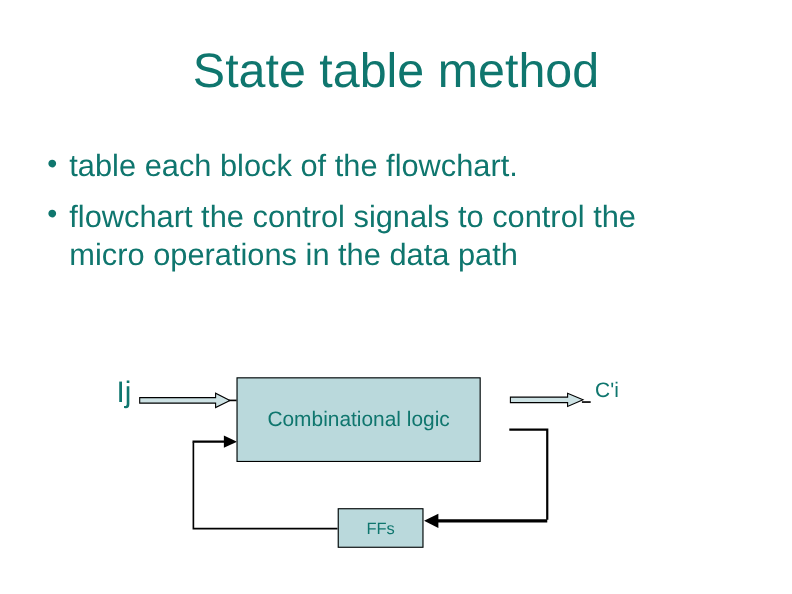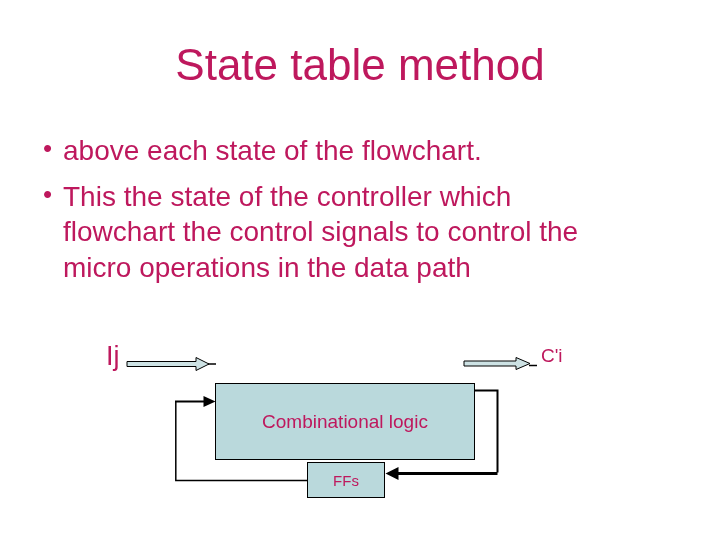--- a/index.html
+++ b/index.html
@@ -1,18 +1,18 @@
 <!DOCTYPE html>
 <html><head>
 <meta charset="utf-8">
 <style>
   html,body { margin:0; padding:0; background:#888; }
   .slide {
     position:relative; width:720px; height:540px; background:#ffffff;
-    overflow:hidden; font-family:"Liberation Sans", sans-serif; color:#be185d;
+    overflow:hidden; font-family:"Liberation Sans", sans-serif; color:#0f766e;
   }
   .title {
     position:absolute; top:39px; left:0; width:720px;
     font-size:44px; line-height:52px; text-align:center; white-space:pre;
   }
   .bullets {
     position:absolute; left:40px; top:133px; width:648px;
     margin:0; padding:0; list-style:none;
   }
   .bullets li { position:relative; padding-left:23px; font-size:28px; line-height:35.5px; }
@@ -20,46 +20,45 @@
   .bullet-dot {
     position:absolute; left:3px; top:-2px; font-size:26px; line-height:35.5px;
   }
   .line { white-space:pre; }
   svg.connectors { position:absolute; left:0; top:0; }
   .dbox {
     position:absolute; background:#bad9dc; border:1px solid #000;
     display:flex; align-items:center; justify-content:center;
     box-sizing:border-box; white-space:pre;
   }
-  .comb-box { left:215px; top:343px; width:260px; height:77px; font-size:19px;margin-top:40px; }
+  .comb-box { left:215px; top:343px; width:222px; height:77px; font-size:19px; }
   .ffs-box  { left:307px; top:462px; width:78px;  height:36px; font-size:15px; }
   .diagram-label { position:absolute; white-space:pre; }
   .input-label  { left:106px; top:341px; font-size:27px; line-height:30px; }
   .output-label { left:541px; top:345px; font-size:19px; line-height:22px; }
   .block-arrow { fill:#cde2e4; stroke:#000; stroke-width:1; stroke-linejoin:miter; }
   .thin-line  { fill:none; stroke:#000; stroke-width:1.5; }
   .mid-line   { fill:none; stroke:#000; stroke-width:2; }
   .thick-line { fill:none; stroke:#000; stroke-width:3; }
   .arrow-head { fill:#000; stroke:none; }
 </style>
 </head>
 <body>
 
 <div class="slide">
 
   <div class="title">State table method</div>
 
   <ul class="bullets">
     <li>
       <span class="bullet-dot">•</span>
-      <div class="line">above each state of the flowchart.</div>
+      <div class="line">table each block of the flowchart.</div>
     </li>
     <li>
       <span class="bullet-dot">•</span>
-      <div class="line">This the state of the controller which</div>
       <div class="line">flowchart the control signals to control the</div>
       <div class="line">micro operations in the data path</div>
     </li>
   </ul>
 
   <svg class="connectors" width="720" height="540" viewBox="0 0 720 540">
 
     <polygon class="block-arrow" points="127,361.5 196,361.5 196,357.5 209,364 196,370.5 196,366.5 127,366.5"></polygon>
     <path class="thin-line" d="M208,364 H216"></path>
 

